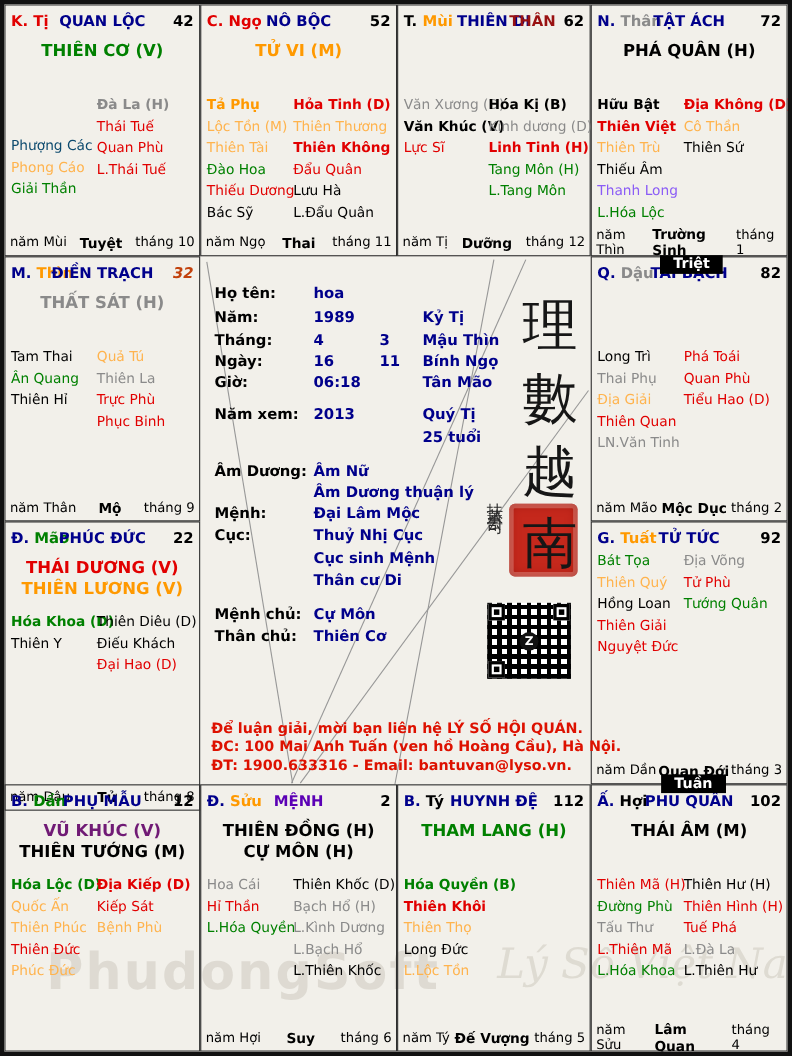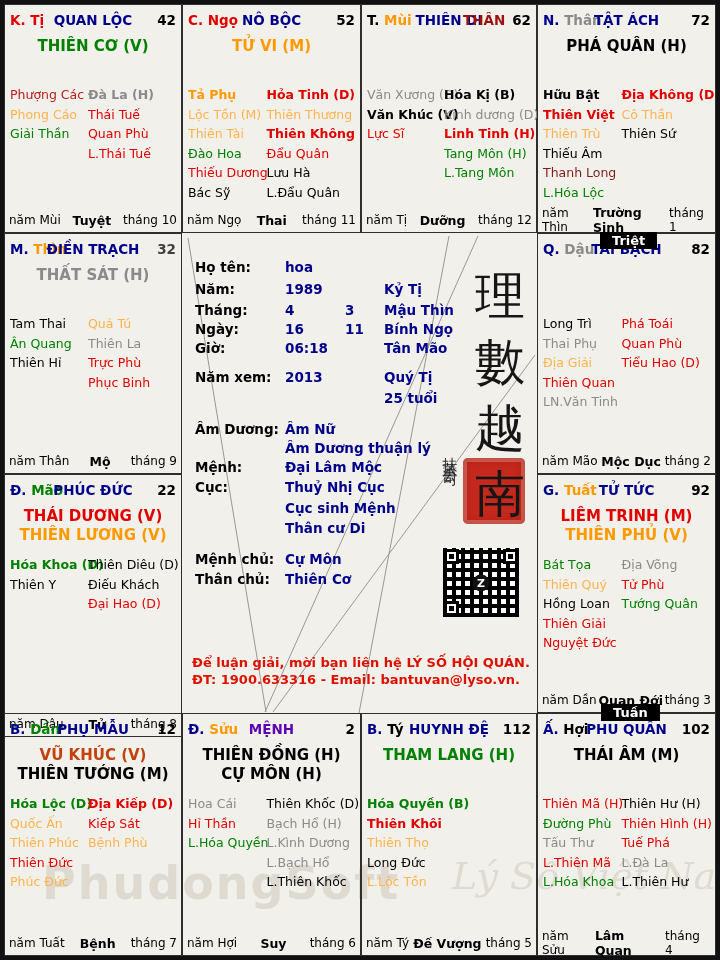--- a/index.html
+++ b/index.html
@@ -93,21 +93,21 @@
       <div class="cell-header">
         <span class="stem-branch"><span style="color: rgb(225, 0, 0);">K.</span> <span style="color: rgb(225, 0, 0);">Tị</span></span>
         <span class="palace" style="color: rgb(0, 0, 139);">QUAN LỘC</span>
         <span class="hdr-right"><span style="color: rgb(0, 0, 0);">42</span></span>
       </div>
       <div class="main-stars">
         <div style="color: rgb(0, 128, 0);">THIÊN CƠ (V)</div>
       </div>
       <div class="star-cols">
         <div class="scol-l">
-          <div style="color: #b91c1c;">Phượng Các</div>
+          <div style="color: #0c4a6e; margin-top: 37px;">Phượng Các</div>
           <div style="color: rgb(255, 179, 77);">Phong Cáo</div>
           <div style="color: rgb(0, 128, 0);">Giải Thần</div>
         </div>
         <div class="scol-r">
           <div style="color: rgb(138, 138, 138); font-weight: bold;">Đà La (H)</div>
           <div style="color: rgb(225, 0, 0);">Thái Tuế</div>
           <div style="color: rgb(225, 0, 0);">Quan Phù</div>
           <div style="color: rgb(225, 0, 0);">L.Thái Tuế</div>
         </div>
       </div>
@@ -185,40 +185,40 @@
       </div>
       <div class="main-stars">
         <div style="color: rgb(0, 0, 0);">PHÁ QUÂN (H)</div>
       </div>
       <div class="star-cols">
         <div class="scol-l">
           <div style="color: rgb(0, 0, 0); font-weight: bold;">Hữu Bật</div>
           <div style="color: rgb(225, 0, 0); font-weight: bold;">Thiên Việt</div>
           <div style="color: rgb(255, 179, 77);">Thiên Trù</div>
           <div style="color: rgb(0, 0, 0);">Thiếu Âm</div>
-          <div style="color: #7f1d1d;">Thanh Long</div>
+          <div style="color: #8b5cf6;">Thanh Long</div>
           <div style="color: rgb(0, 128, 0);">L.Hóa Lộc</div>
         </div>
         <div class="scol-r">
           <div style="color: rgb(225, 0, 0); font-weight: bold;">Địa Không (D)</div>
           <div style="color: rgb(255, 179, 77);">Cô Thần</div>
           <div style="color: rgb(0, 0, 0);">Thiên Sứ</div>
         </div>
       </div>
       <div class="cell-footer">
         <span style="color: rgb(0, 0, 0);">năm Thìn</span>
         <span class="stage" style="color: rgb(0, 0, 0);">Trường Sinh</span>
         <span style="color: rgb(0, 0, 0);">tháng 1</span>
       </div>
     </div>
   <div class="cell p4">
       <div class="cell-header">
         <span class="stem-branch"><span style="color: rgb(0, 0, 139);">M.</span> <span style="color: rgb(255, 153, 0);">Thìn</span></span>
         <span class="palace" style="color: rgb(0, 0, 139);">ĐIỀN TRẠCH</span>
-        <span class="hdr-right"><span style="color: #404040;">32</span></span>
+        <span class="hdr-right"><span style="color: #c2410c; font-style: italic;">32</span></span>
       </div>
       <div class="main-stars">
         <div style="color: rgb(138, 138, 138);">THẤT SÁT (H)</div>
       </div>
       <div class="star-cols">
         <div class="scol-l">
           <div style="color: rgb(0, 0, 0);">Tam Thai</div>
           <div style="color: rgb(0, 128, 0);">Ân Quang</div>
           <div style="color: rgb(0, 0, 0);">Thiên Hỉ</div>
         </div>
@@ -288,24 +288,20 @@
         <span class="stage" style="color: rgb(0, 0, 0);">Tử</span>
         <span style="color: rgb(0, 0, 0);">tháng 8</span>
       </div>
     </div>
   <div class="cell p7">
       <div class="cell-header">
         <span class="stem-branch"><span style="color: rgb(0, 0, 139);">G.</span> <span style="color: rgb(255, 153, 0);">Tuất</span></span>
         <span class="palace" style="color: rgb(0, 0, 139);">TỬ TỨC</span>
         <span class="hdr-right"><span style="color: #000000;">92</span></span>
       </div>
-      <div class="main-stars">
-        <div style="color: rgb(225, 0, 0);">LIÊM TRINH (M)</div>
-        <div style="color: rgb(255, 153, 0);">THIÊN PHỦ (V)</div>
-      </div>
       <div class="star-cols">
         <div class="scol-l">
           <div style="color: rgb(0, 128, 0);">Bát Tọa</div>
           <div style="color: rgb(255, 179, 77);">Thiên Quý</div>
           <div style="color: rgb(0, 0, 0);">Hồng Loan</div>
           <div style="color: rgb(225, 0, 0);">Thiên Giải</div>
           <div style="color: rgb(225, 0, 0);">Nguyệt Đức</div>
         </div>
         <div class="scol-r">
           <div style="color: rgb(138, 138, 138);">Địa Võng</div>
@@ -319,42 +315,37 @@
         <span style="color: rgb(0, 0, 0);">tháng 3</span>
       </div>
     </div>
   <div class="cell p8">
       <div class="cell-header">
         <span class="stem-branch"><span style="color: rgb(0, 0, 139);">B.</span> <span style="color: rgb(0, 128, 0);">Dần</span></span>
         <span class="palace" style="color: rgb(0, 0, 139);">PHỤ MẪU</span>
         <span class="hdr-right"><span style="color: rgb(0, 0, 0);">12</span></span>
       </div>
       <div class="main-stars">
-        <div style="color: #c2410c;">VŨ KHÚC (V)</div>
+        <div style="color: #701a75;">VŨ KHÚC (V)</div>
         <div style="color: rgb(0, 0, 0);">THIÊN TƯỚNG (M)</div>
       </div>
       <div class="star-cols">
         <div class="scol-l">
           <div style="color: rgb(0, 128, 0); font-weight: bold;">Hóa Lộc (D)</div>
           <div style="color: rgb(255, 179, 77);">Quốc Ấn</div>
           <div style="color: rgb(255, 179, 77);">Thiên Phúc</div>
           <div style="color: rgb(225, 0, 0);">Thiên Đức</div>
           <div style="color: rgb(255, 179, 77);">Phúc Đức</div>
         </div>
         <div class="scol-r">
           <div style="color: rgb(225, 0, 0); font-weight: bold;">Địa Kiếp (D)</div>
           <div style="color: rgb(225, 0, 0);">Kiếp Sát</div>
           <div style="color: rgb(255, 179, 77);">Bệnh Phù</div>
         </div>
       </div>
-      <div class="cell-footer">
-        <span style="color: rgb(0, 0, 0);">năm Tuất</span>
-        <span class="stage" style="color: rgb(0, 0, 0);">Bệnh</span>
-        <span style="color: rgb(0, 0, 0);">tháng 7</span>
-      </div>
     </div>
   <div class="cell p9">
       <div class="cell-header">
         <span class="stem-branch"><span style="color: rgb(0, 0, 139);">Đ.</span> <span style="color: rgb(255, 153, 0);">Sửu</span></span>
         <span class="palace" style="color: rgb(91, 0, 181);">MỆNH</span>
         <span class="hdr-right"><span style="color: rgb(0, 0, 0);">2</span></span>
       </div>
       <div class="main-stars">
         <div style="color: rgb(0, 0, 0);">THIÊN ĐỒNG (H)</div>
         <div style="color: rgb(0, 0, 0);">CỰ MÔN (H)</div>
@@ -500,20 +491,21 @@
           <span class="v1">Cự Môn</span>
         </div>
         <div class="crow r14">
           <span class="lbl">Thân chủ:</span>
           <span class="v1">Thiên Cơ</span>
         </div>
       </div>
 
     <div id="contact">
       <div>Để luận giải, mời bạn liên hệ LÝ SỐ HỘI QUÁN.</div>
+      <div>ĐC: 100 Mai Anh Tuấn (ven hồ Hoàng Cầu), Hà Nội.</div>
       <div>ĐT: 1900.633316 - Email: bantuvan@lyso.vn.</div>
     </div>
 
     <div id="seal"></div>
     <div id="calli">
       <span class="cchar">理</span>
       <span class="cchar">數</span>
       <span class="cchar">越</span>
       <span class="cchar">南</span>
     </div>

